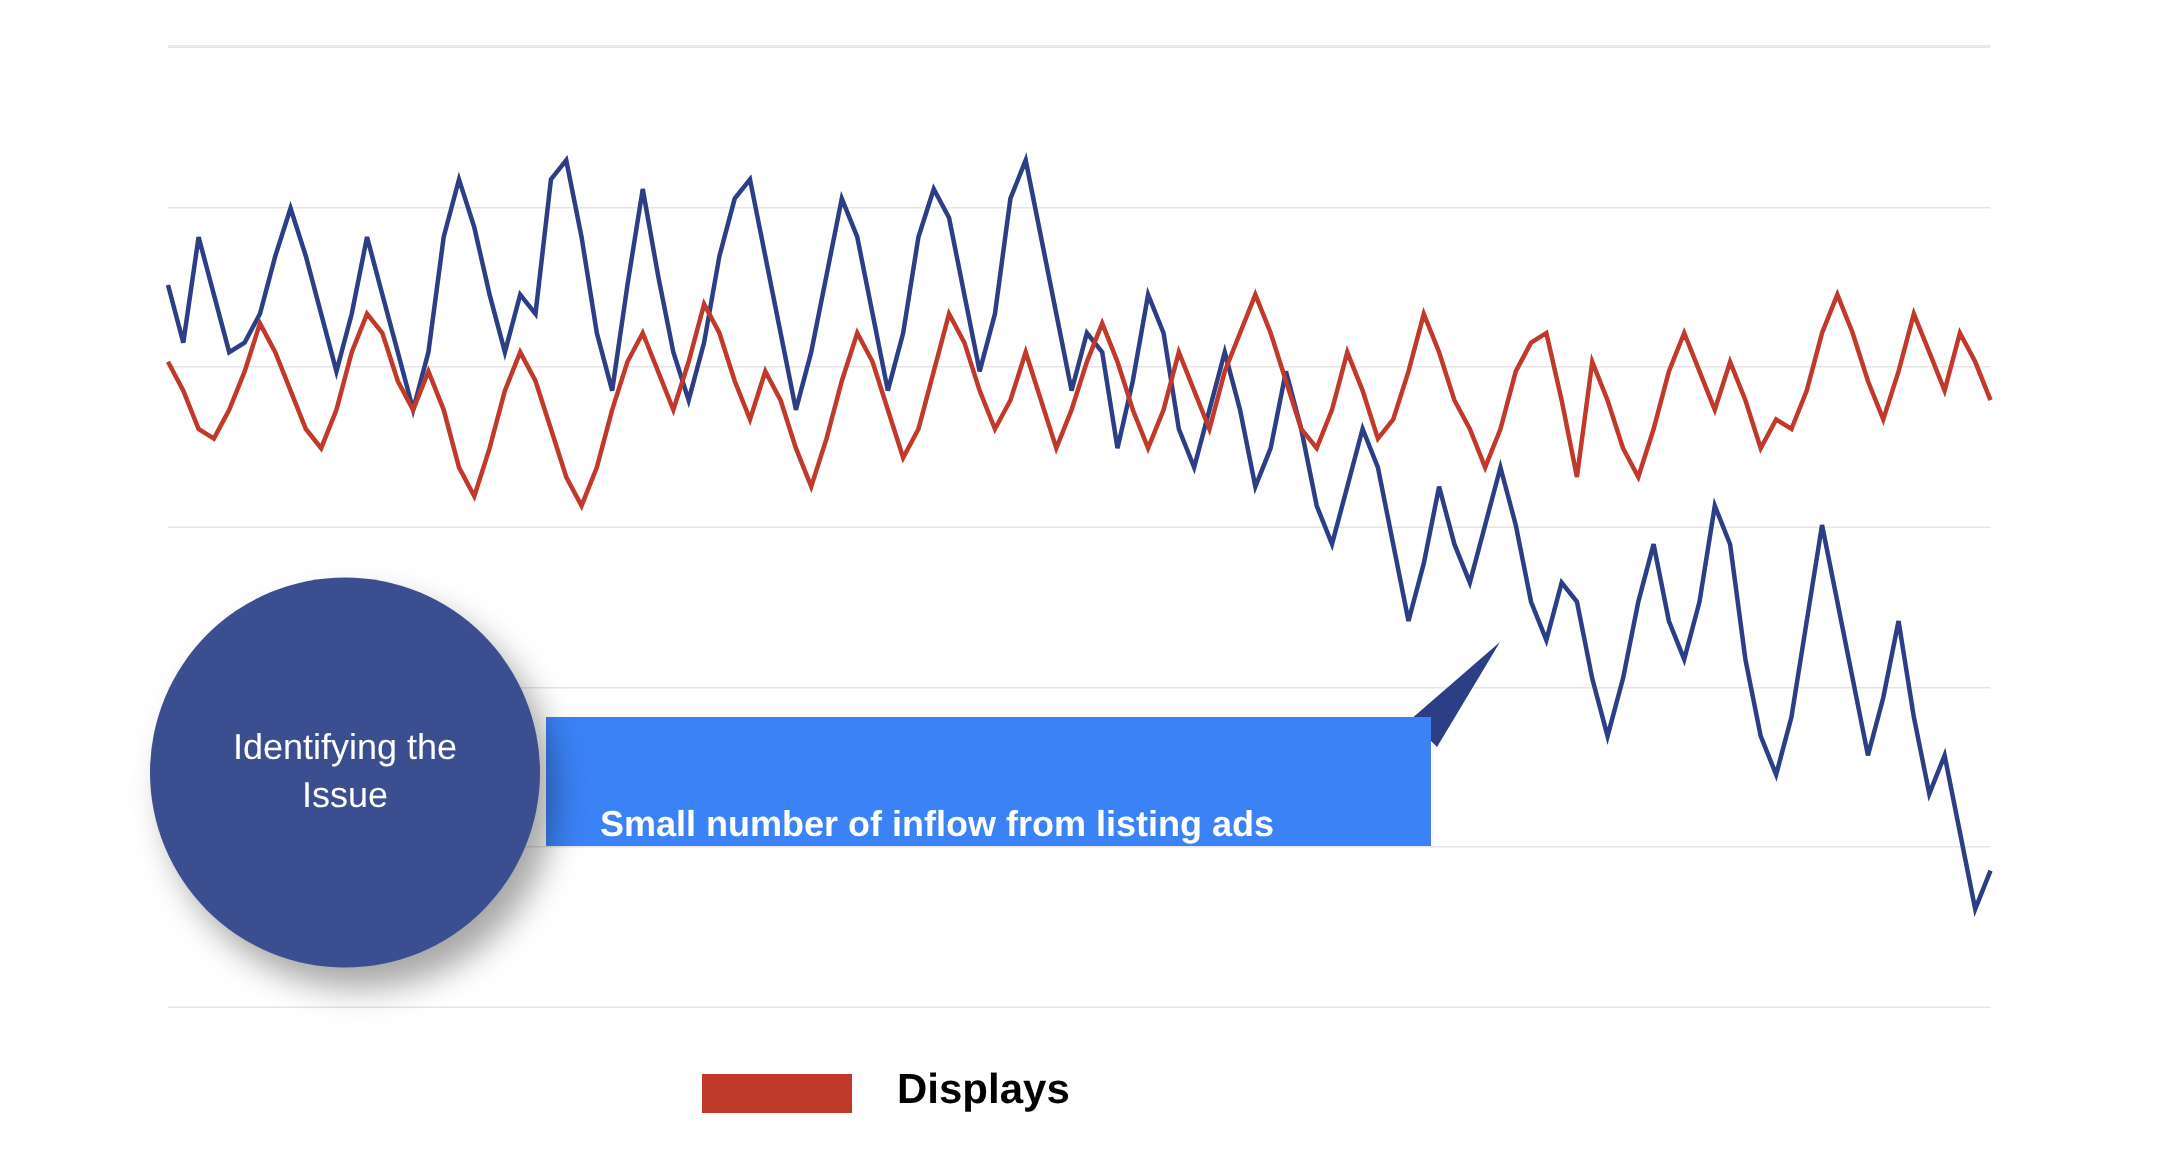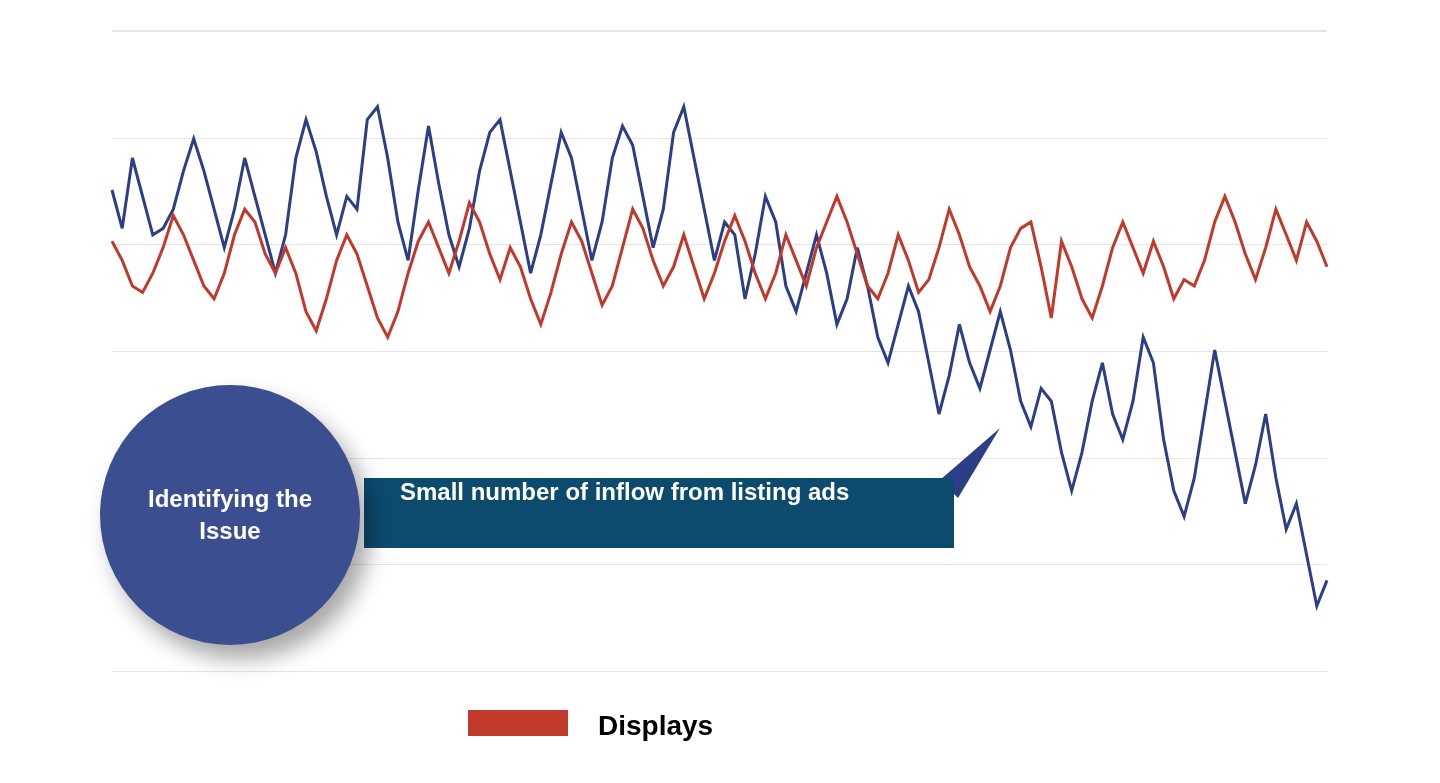--- a/index.html
+++ b/index.html
@@ -48,24 +48,24 @@
   .line-listings {
     stroke: #2c3e85;
     stroke-width: 3;
     fill: none;
   }
   .callout-balloon {
     position: absolute;
     left: 364px;
     top: 478px;
     width: 590px;
-    height: 70px;
-    background: #0c4a6e;
+    height: 86px;
+    background: #3b82f6;
     display: flex;
-    align-items: flex-start;
+    align-items: flex-end;
     padding-left: 36px;
     box-sizing: border-box;
   }
   .callout-balloon .text {
     color: #ffffff;
     font-size: 24px;
     font-weight: bold;
   }
   .callout-pointer {
     position: absolute;
@@ -86,37 +86,37 @@
     width: 260px;
     height: 260px;
     border-radius: 50%;
     background: #3b4e8f;
     box-shadow: 10px 14px 22px rgba(0,0,0,0.35);
     display: flex;
     align-items: center;
     justify-content: center;
     text-align: center;
     color: #ffffff;
-    font-weight: bold;
+    font-weight: normal;
     font-size: 24px;
     line-height: 1.35;
     box-sizing: border-box;
     padding: 0 30px;
   }
   .legend {
     position: absolute;
     left: 440px;
     top: 710px;
     display: flex;
     align-items: center;
     gap: 40px;
   }
   .legend-item {
     display: flex;
-    align-items: flex-start;
+    align-items: flex-end;
     gap: 30px;
     padding-left: 28px;
   }
   .swatch {
     width: 100px;
     height: 26px;
   }
   .swatch.red  { background: #c0392b; }
   .swatch.blue { background: #2c3e85; }
   .legend-label {

